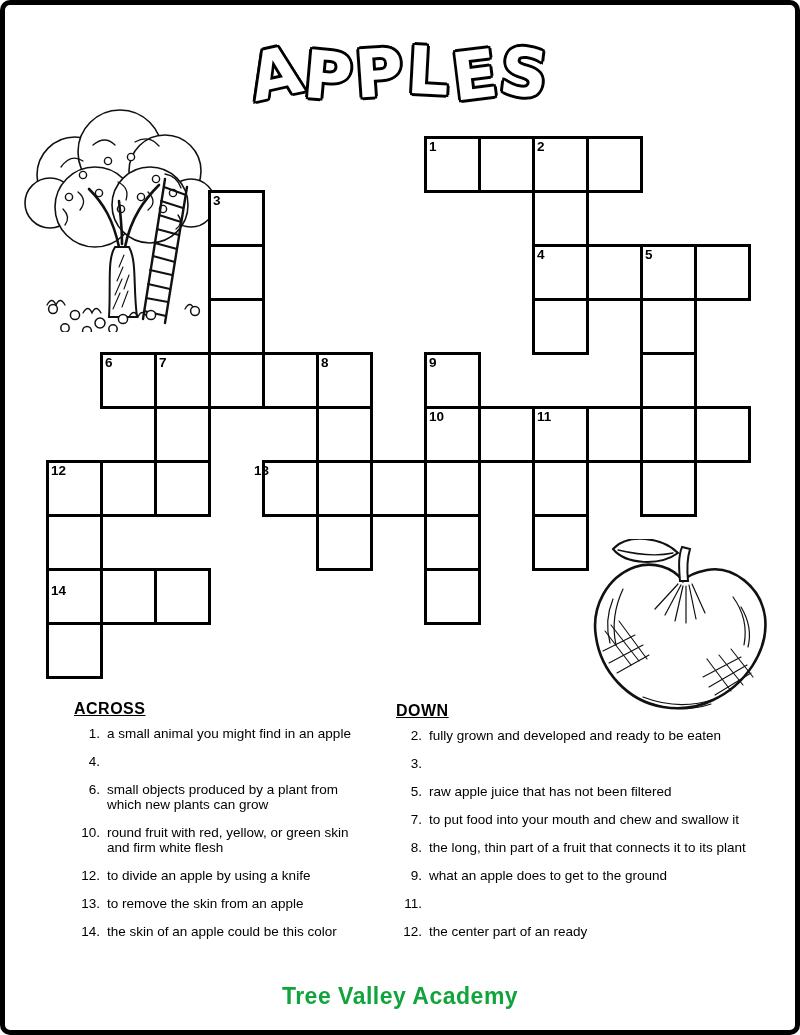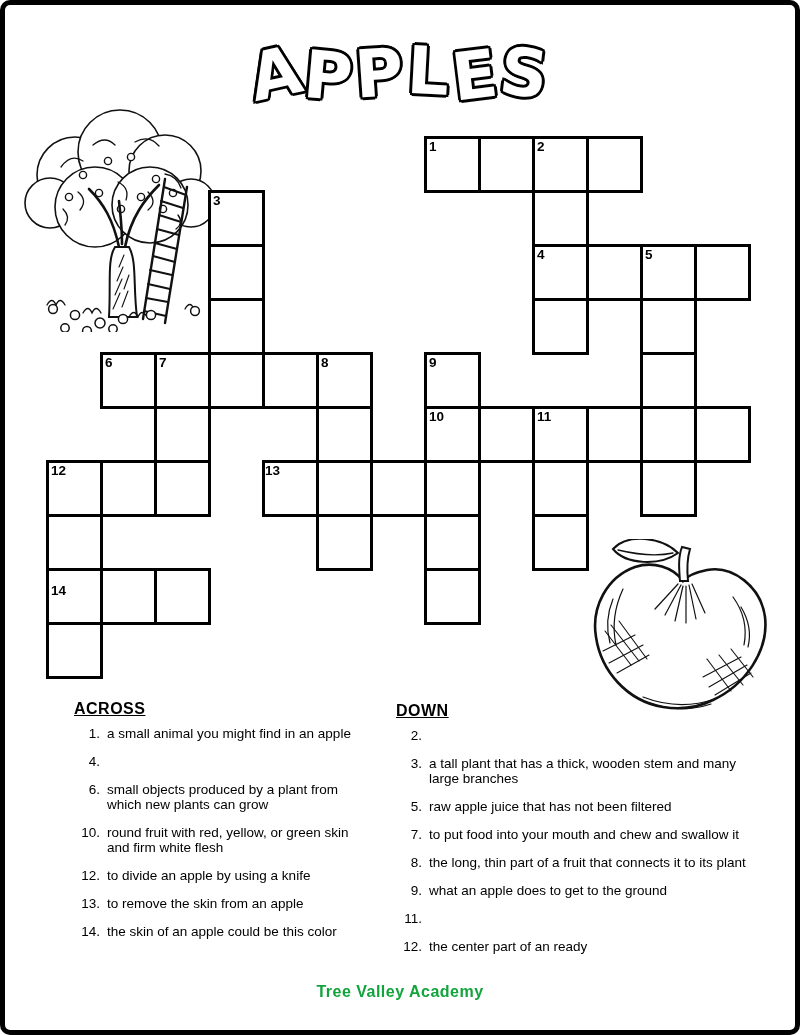--- a/index.html
+++ b/index.html
@@ -48,21 +48,21 @@
     text-decoration:underline; letter-spacing:0.5px;
   }
   .clues.across { left:69px; top:695px; width:330px; }
   .clues.down   { left:391px; top:697px; width:400px; }
   .clue { display:flex; margin-bottom:13px; font-size:13.5px; line-height:15px; }
   .clue .num { flex:none; width:26px; text-align:right; margin-right:7px; }
   .clue .txt { white-space:pre-line; }
   
   .footer {
     position:absolute; left:0; right:0; top:978px; text-align:center;
-    font-size:16px; font-weight:bold; letter-spacing:0.5px;
+    font-size:23px; font-weight:bold; letter-spacing:0.5px;
   }
 </style>
 </head>
 <body>
 
 <div class="page">
 
   <div class="title"><span class="tl">A</span><span class="tl">P</span><span class="tl">P</span><span class="tl">L</span><span class="tl">E</span><span class="tl">S</span></div>
 
   <svg class="tree" width="198" height="235" viewBox="0 0 198 235">
@@ -235,21 +235,21 @@
       <span class="cellnum" style="left: 167px; top: 58px;">3</span>
       <span class="cellnum" style="left: 491px; top: 112px;">4</span>
       <span class="cellnum" style="left: 599px; top: 112px;">5</span>
       <span class="cellnum" style="left: 59px; top: 220px;">6</span>
       <span class="cellnum" style="left: 113px; top: 220px;">7</span>
       <span class="cellnum" style="left: 275px; top: 220px;">8</span>
       <span class="cellnum" style="left: 383px; top: 220px;">9</span>
       <span class="cellnum" style="left: 383px; top: 274px;">10</span>
       <span class="cellnum" style="left: 491px; top: 274px;">11</span>
       <span class="cellnum" style="left: 5px; top: 328px;">12</span>
-      <span class="cellnum" style="left: 219px; top: 328px;">13</span>
+      <span class="cellnum" style="left: 208px; top: 328px;">13</span>
       <span class="cellnum" style="left: 5px; top: 448px;">14</span>
     </div>
 
   <div class="clues across">
     <h2>ACROSS</h2>
     <div>
         <div class="clue">
           <span class="num">1.</span>
           <span class="txt">a small animal you might find in an apple</span>
         </div>
@@ -279,25 +279,24 @@
           <span class="txt">the skin of an apple could be this color</span>
         </div>
       </div>
   </div>
 
   <div class="clues down">
     <h2>DOWN</h2>
     <div>
         <div class="clue">
           <span class="num">2.</span>
+          <span class="txt">fully grown and developed and ready to be eaten</span>
         </div>
         <div class="clue">
           <span class="num">3.</span>
-          <span class="txt">a tall plant that has a thick, wooden stem and many
-large branches</span>
         </div>
         <div class="clue">
           <span class="num">5.</span>
           <span class="txt">raw apple juice that has not been filtered</span>
         </div>
         <div class="clue">
           <span class="num">7.</span>
           <span class="txt">to put food into your mouth and chew and swallow it</span>
         </div>
         <div class="clue">

